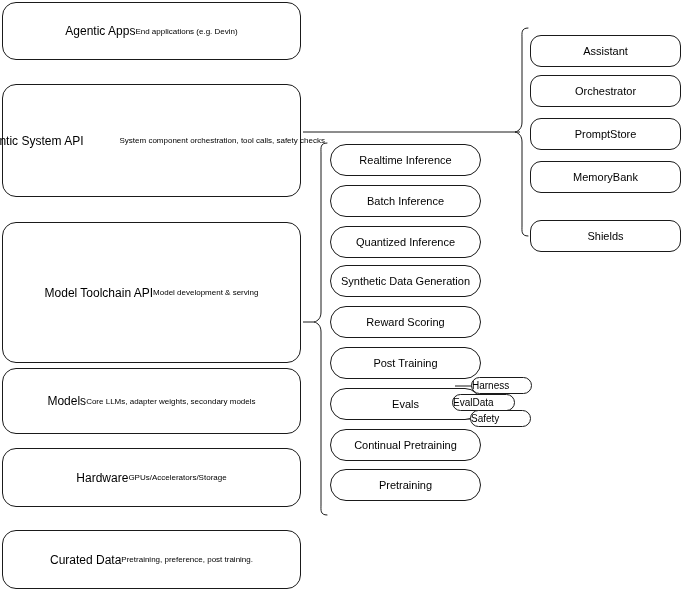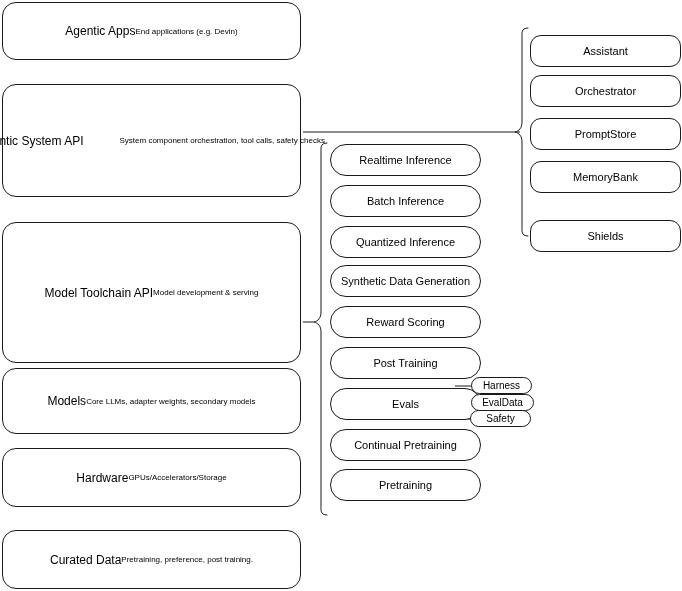--- a/index.html
+++ b/index.html
@@ -74,21 +74,20 @@
   
   .pill {
     position: absolute;
     box-sizing: border-box;
     border: 1px solid #1a1a1a;
     border-radius: 9px;
     background: #ffffff;
     height: 17px;
     display: flex;
     align-items: center;
-    justify-content: center;
     font-size: 10px;
     line-height: 11px;
     white-space: nowrap;
     z-index: 5;
   }
 
   
   .conn {
     position: absolute;
     pointer-events: none;
@@ -192,21 +191,21 @@
   <div class="node cap-node" style="top:429px;">
     <div class="title">Continual Pretraining</div>
   </div>
   <div class="node cap-node" style="top:469px;">
     <div class="title">Pretraining</div>
   </div>
 
   <div class="pill" style="left:471px;top:377px;width:61px;">
     <span>Harness</span>
   </div>
-  <div class="pill" style="left:471px;top:394px;width:63px;">
+  <div class="pill" style="left:452px;top:394px;width:63px;">
     <span>EvalData</span>
   </div>
   <div class="pill" style="left:470px;top:410px;width:61px;">
     <span>Safety</span>
   </div>
 
   <div class="node api-node" style="top:35px;">
     <div class="title">Assistant</div>
   </div>
   <div class="node api-node" style="top:75px;">

